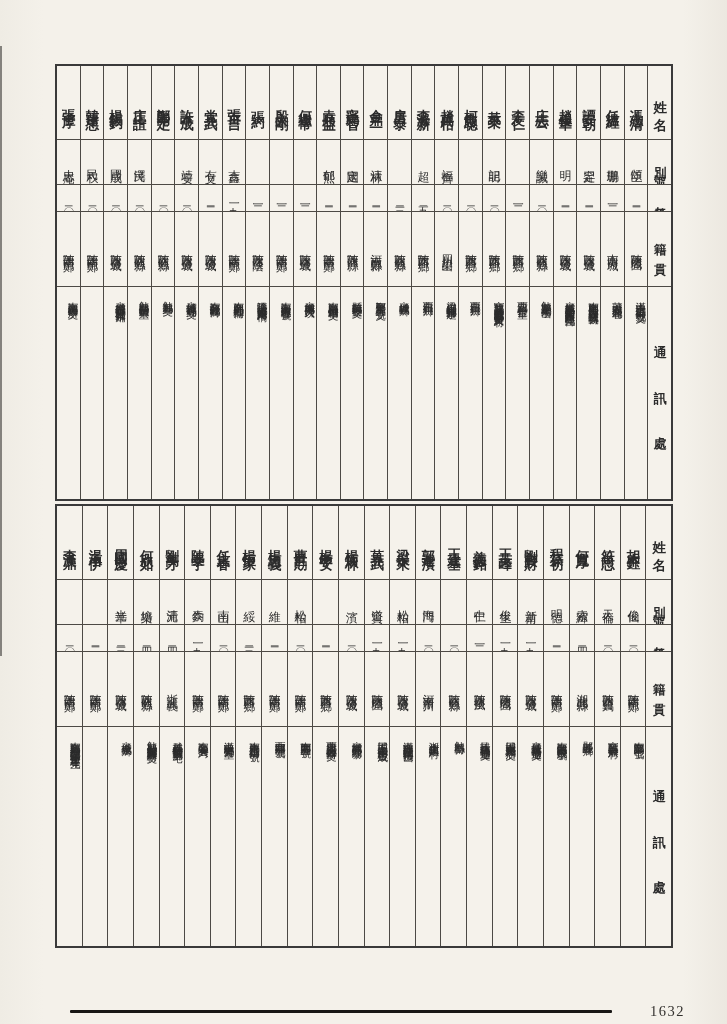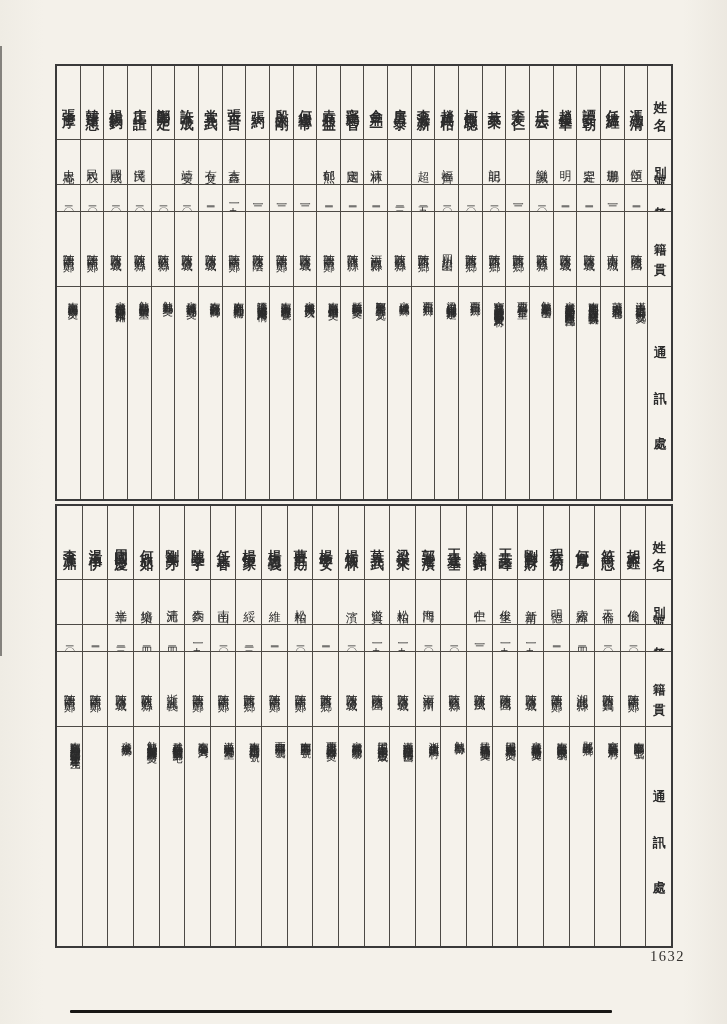--- a/index.html
+++ b/index.html
@@ -71,21 +71,21 @@
     display: flex;
     justify-content: center;
     align-items: center;
     font-size: 13px;
     letter-spacing: 46px;
     padding: 20px 0 0 0;
   }
   .page-number {
     position: absolute;
     right: 42px;
-    top: 948px;
+    top: 1003px;
     font-size: 14.5px;
     letter-spacing: 1.5px;
     color: #33312e;
   }
   .artifact-bottom {
     position: absolute;
     left: 70px;
     right: 115px;
     bottom: 11px;
     height: 3px;

